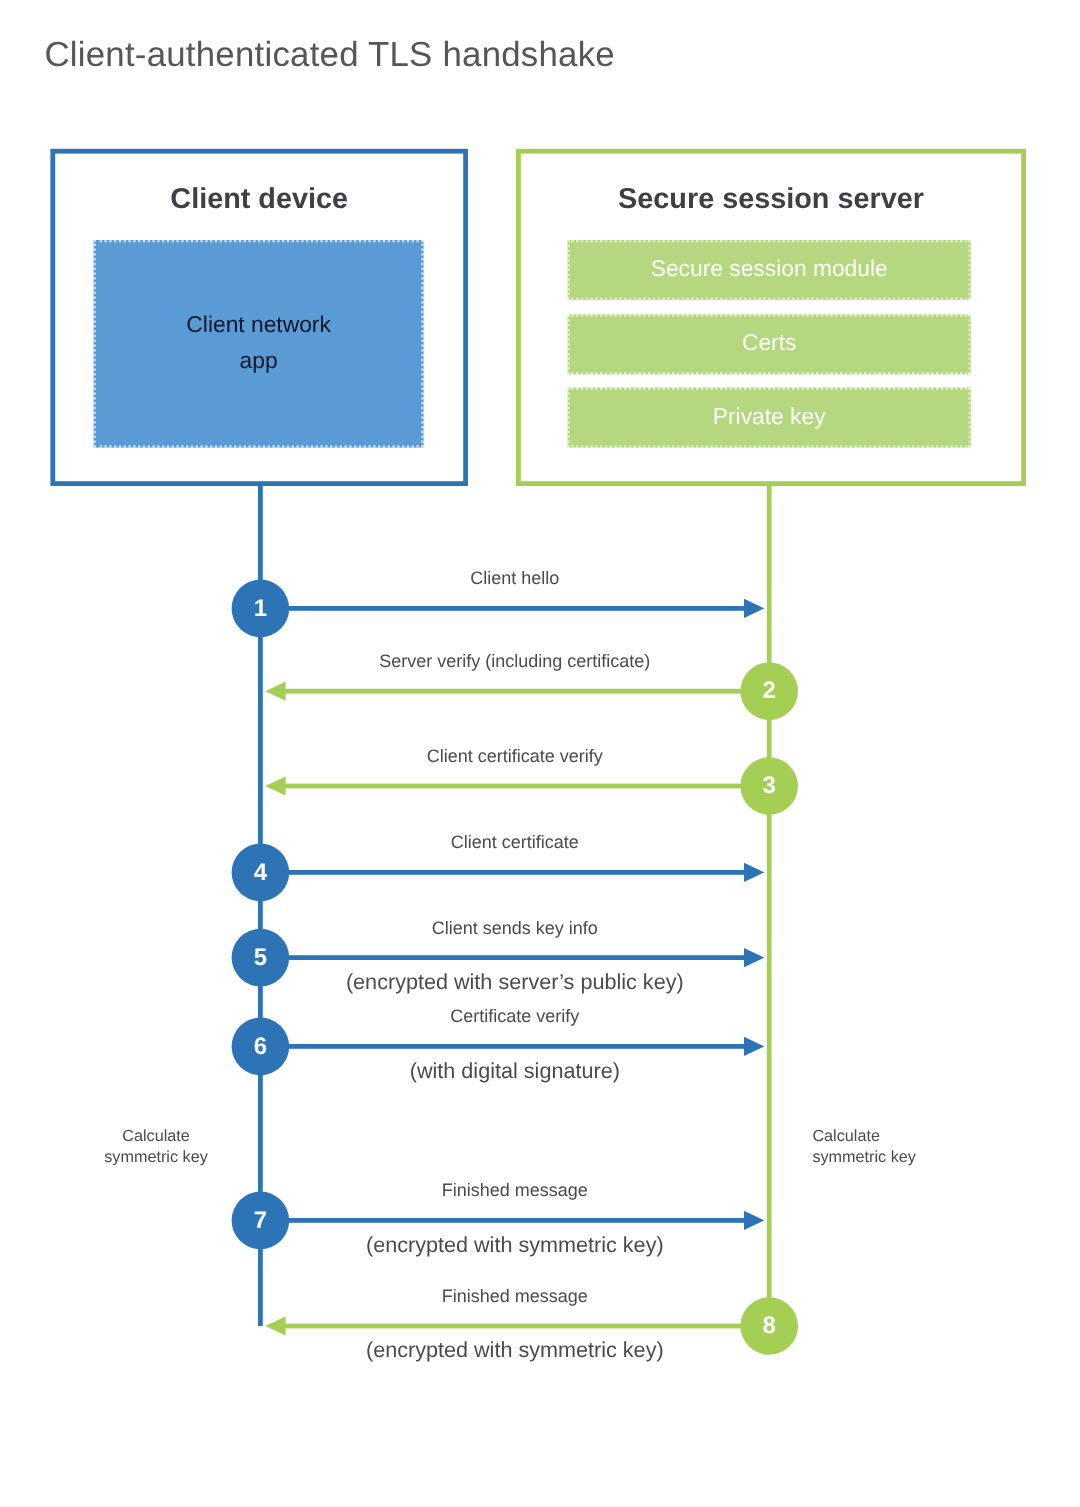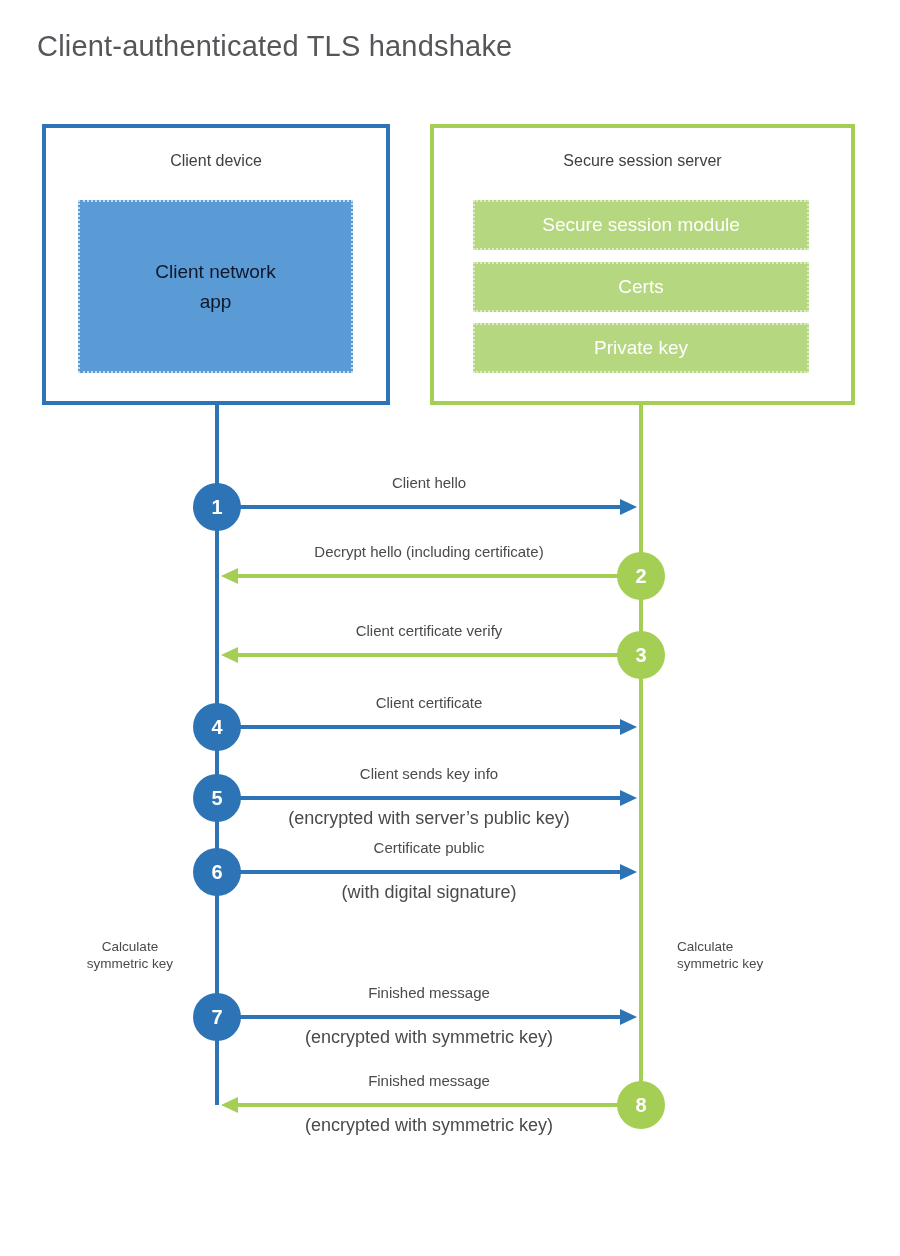--- a/index.html
+++ b/index.html
@@ -14,21 +14,21 @@
   body{background:#fff;font-family:"Liberation Sans","DejaVu Sans",sans-serif;}
   .stage{position:relative;width:900px;height:1256px;background:#fff;overflow:hidden;}
 
   .title{position:absolute;left:37px;top:30px;font-size:29px;font-weight:300;
          color:#55565a;letter-spacing:.2px;}
 
   
   .device-box{position:absolute;top:124px;height:281px;background:#fff;border:4px solid;}
   .device-box.client{left:42px;width:348px;border-color:var(--blue);}
   .device-box.server{left:430px;width:425px;border-color:var(--green);}
-  .device-box h2{margin-top:24px;text-align:center;font-size:16px;font-weight:normal;color:var(--head);}
+  .device-box h2{margin-top:24px;text-align:center;font-size:24px;font-weight:bold;color:var(--head);}
 
   .app-box{position:absolute;left:78px;top:200px;width:275px;height:173px;
            background:var(--blue-fill);border:2px dotted rgba(255,255,255,.65);
            display:flex;align-items:center;justify-content:center;text-align:center;
            color:#0f172a;font-size:19px;line-height:1.55;white-space:pre-line;}
 
   .bar{position:absolute;left:473px;width:336px;height:50px;background:var(--green-fill);
        border:2px dotted rgba(255,255,255,.55);display:flex;align-items:center;
        justify-content:center;color:#fff;font-size:19px;}
   .bar.b0{top:200px;text-align:center;} .bar.b1{top:262px;} .bar.b2{top:323px;}
@@ -87,21 +87,21 @@
   <div class="vline client-line"></div>
   <div class="vline server-line"></div>
 
   <div class="msg from-client" style="--y:507">
     <div class="label">Client hello</div>
     <div class="arrow"></div>
     <div class="circle">1</div>
   </div>
 
   <div class="msg from-server" style="--y:576">
-    <div class="label">Decrypt hello (including certificate)</div>
+    <div class="label">Server verify (including certificate)</div>
     <div class="arrow"></div>
     <div class="circle">2</div>
   </div>
 
   <div class="msg from-server" style="--y:655">
     <div class="label">Client certificate verify</div>
     <div class="arrow"></div>
     <div class="circle">3</div>
   </div>
 
@@ -112,21 +112,21 @@
   </div>
 
   <div class="msg from-client" style="--y:798">
     <div class="label">Client sends key info</div>
     <div class="sub">(encrypted with server’s public key)</div>
     <div class="arrow"></div>
     <div class="circle">5</div>
   </div>
 
   <div class="msg from-client" style="--y:872">
-    <div class="label">Certificate public</div>
+    <div class="label">Certificate verify</div>
     <div class="sub">(with digital signature)</div>
     <div class="arrow"></div>
     <div class="circle">6</div>
   </div>
 
   <div class="msg from-client" style="--y:1017">
     <div class="label">Finished message</div>
     <div class="sub">(encrypted with symmetric key)</div>
     <div class="arrow"></div>
     <div class="circle">7</div>

